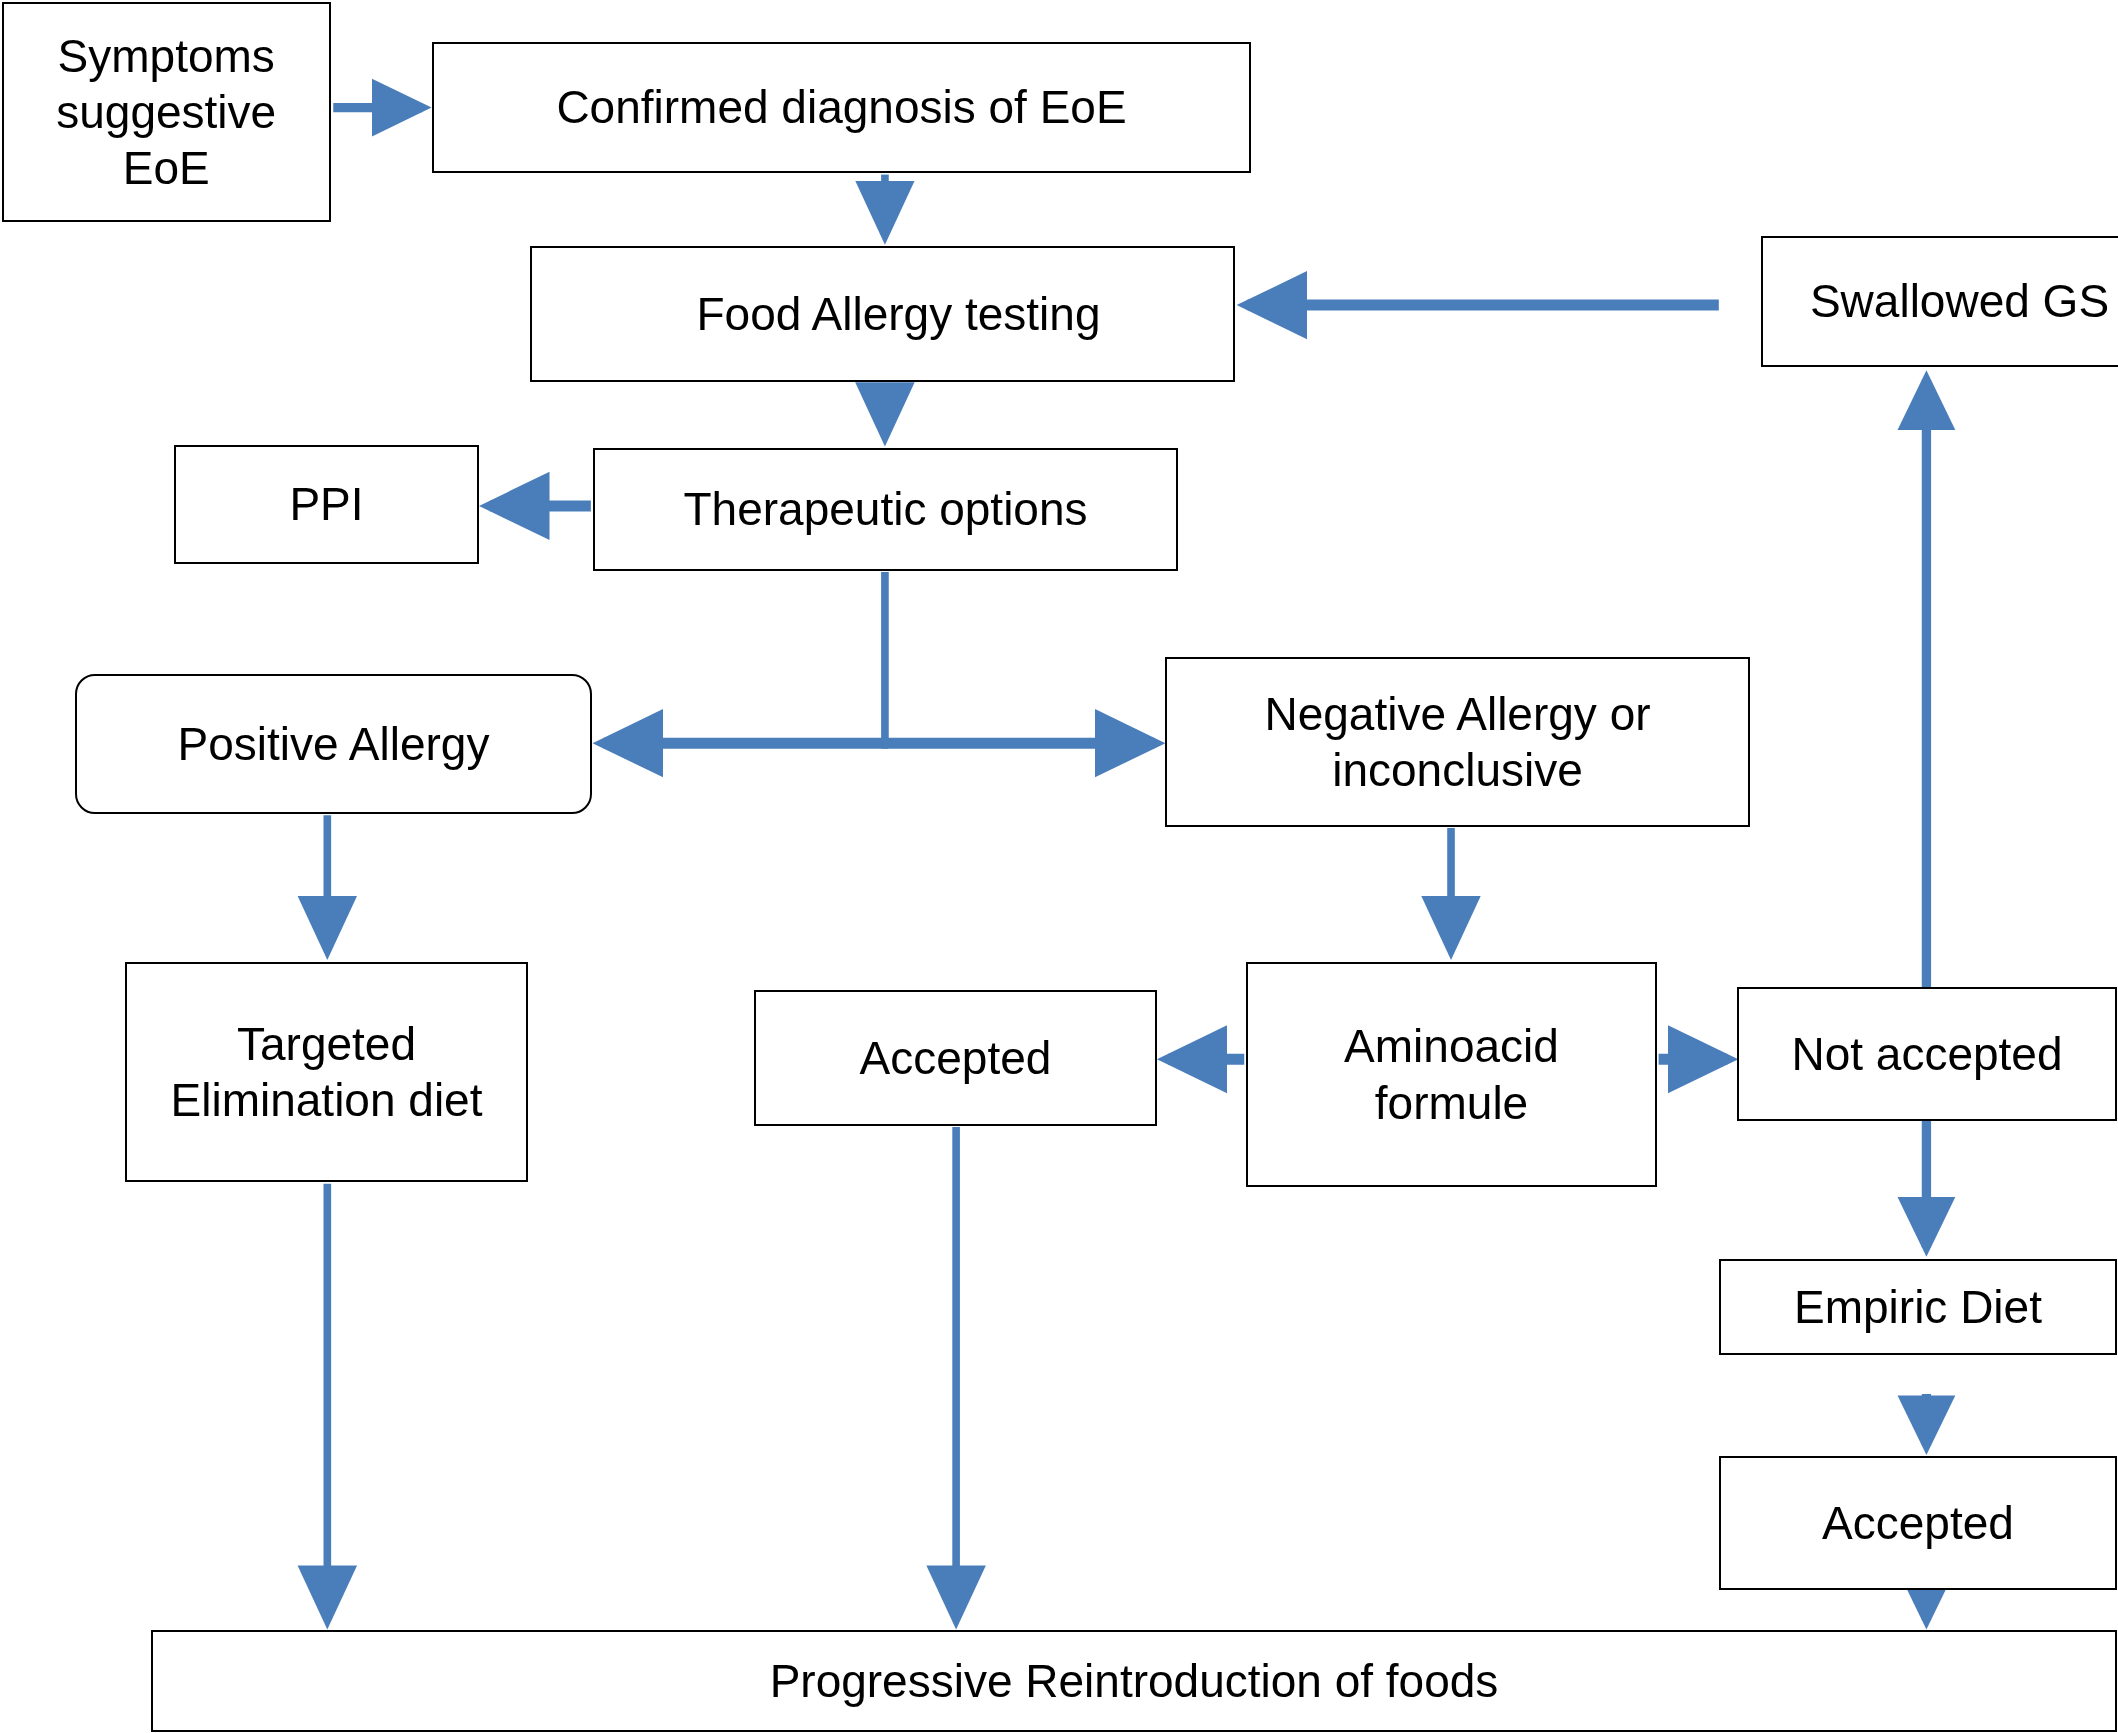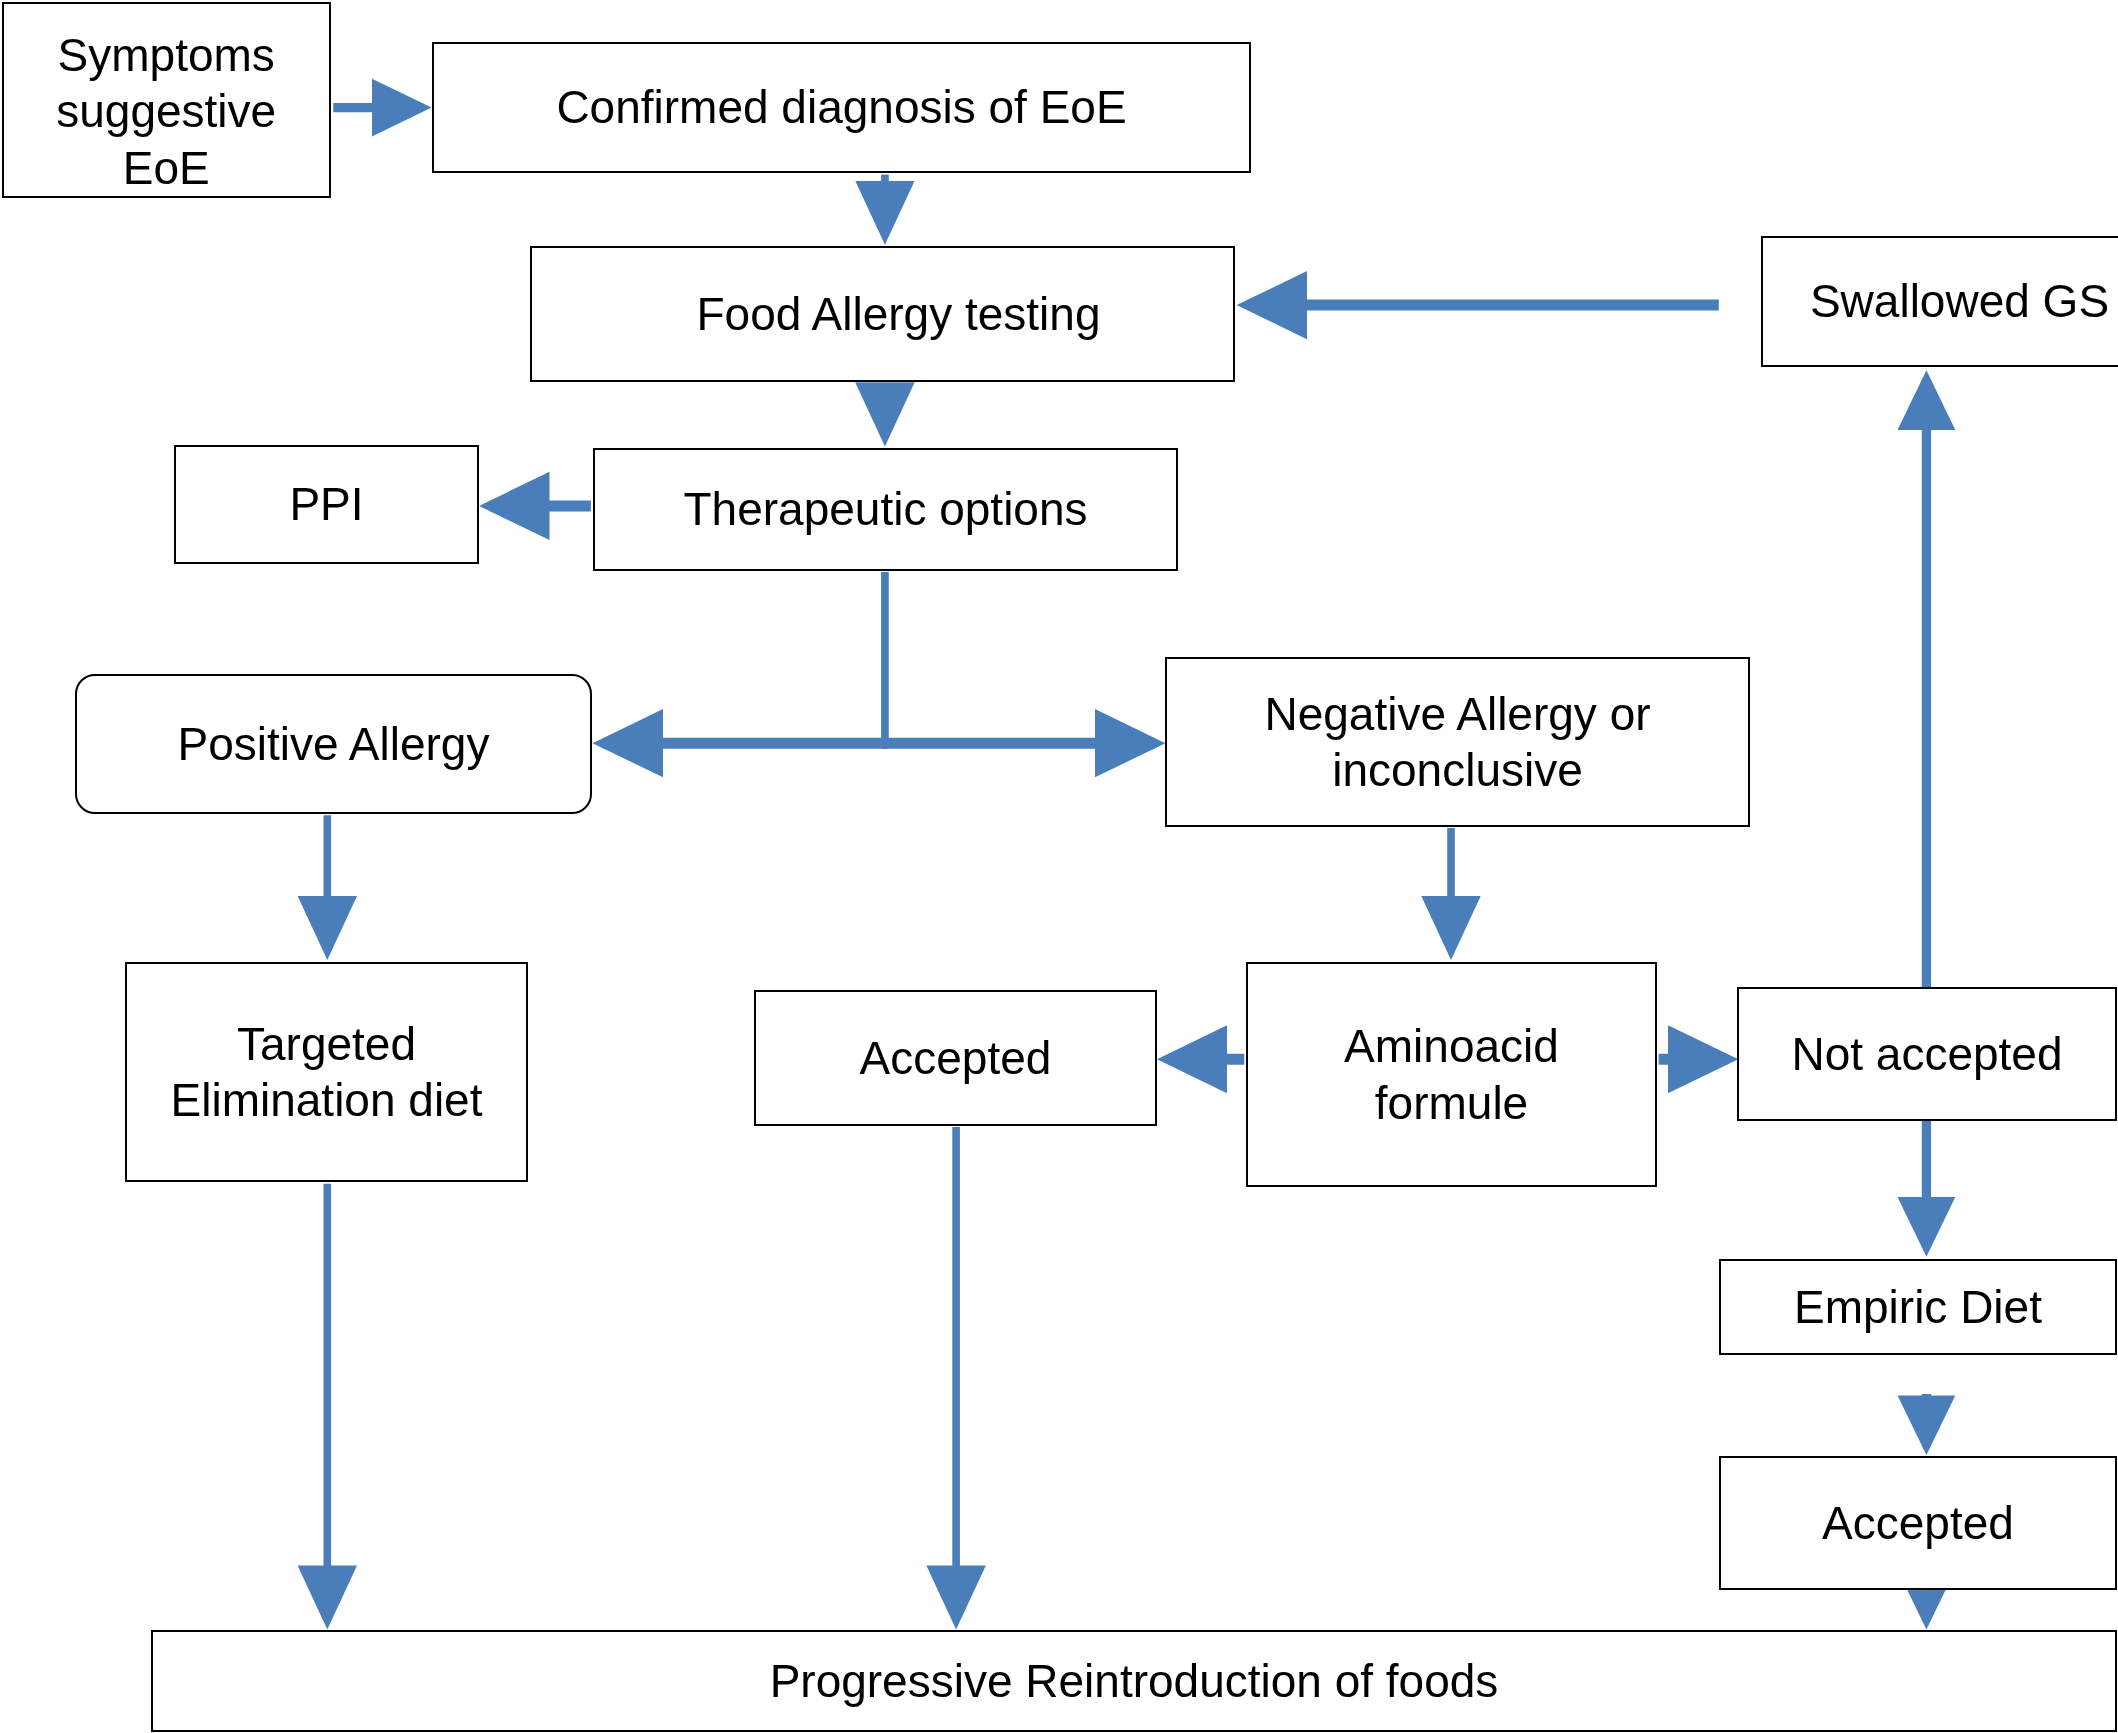--- a/index.html
+++ b/index.html
@@ -122,21 +122,21 @@
 
     <g>
       <line x1="386" y1="1397" x2="386" y2="1912" stroke="#4a7ebb" stroke-width="9" marker-end="url(#ah-thin)"></line>
     </g>
 
     <g>
       <line x1="1128" y1="1330" x2="1128" y2="1912" stroke="#4a7ebb" stroke-width="9" marker-end="url(#ah-thin)"></line>
     </g>
   </svg>
 
-  <div class="node" style="left:1.7px;  top:1.7px;    width:329px;  height:196px;align-items:flex-end;">
+  <div class="node" style="left:1.7px;  top:1.7px;    width:329px;  height:220px;">
     <span class="node-label">Symptoms
 suggestive
 EoE</span>
   </div>
 
   <div class="node" style="left:432px; top:42px;  width:819px; height:131px;">
     <span class="node-label">Confirmed diagnosis of EoE</span>
   </div>
 
   <div class="node" style="left:530px; top:246px; width:705px;  height:136px;padding-left:32px;">

